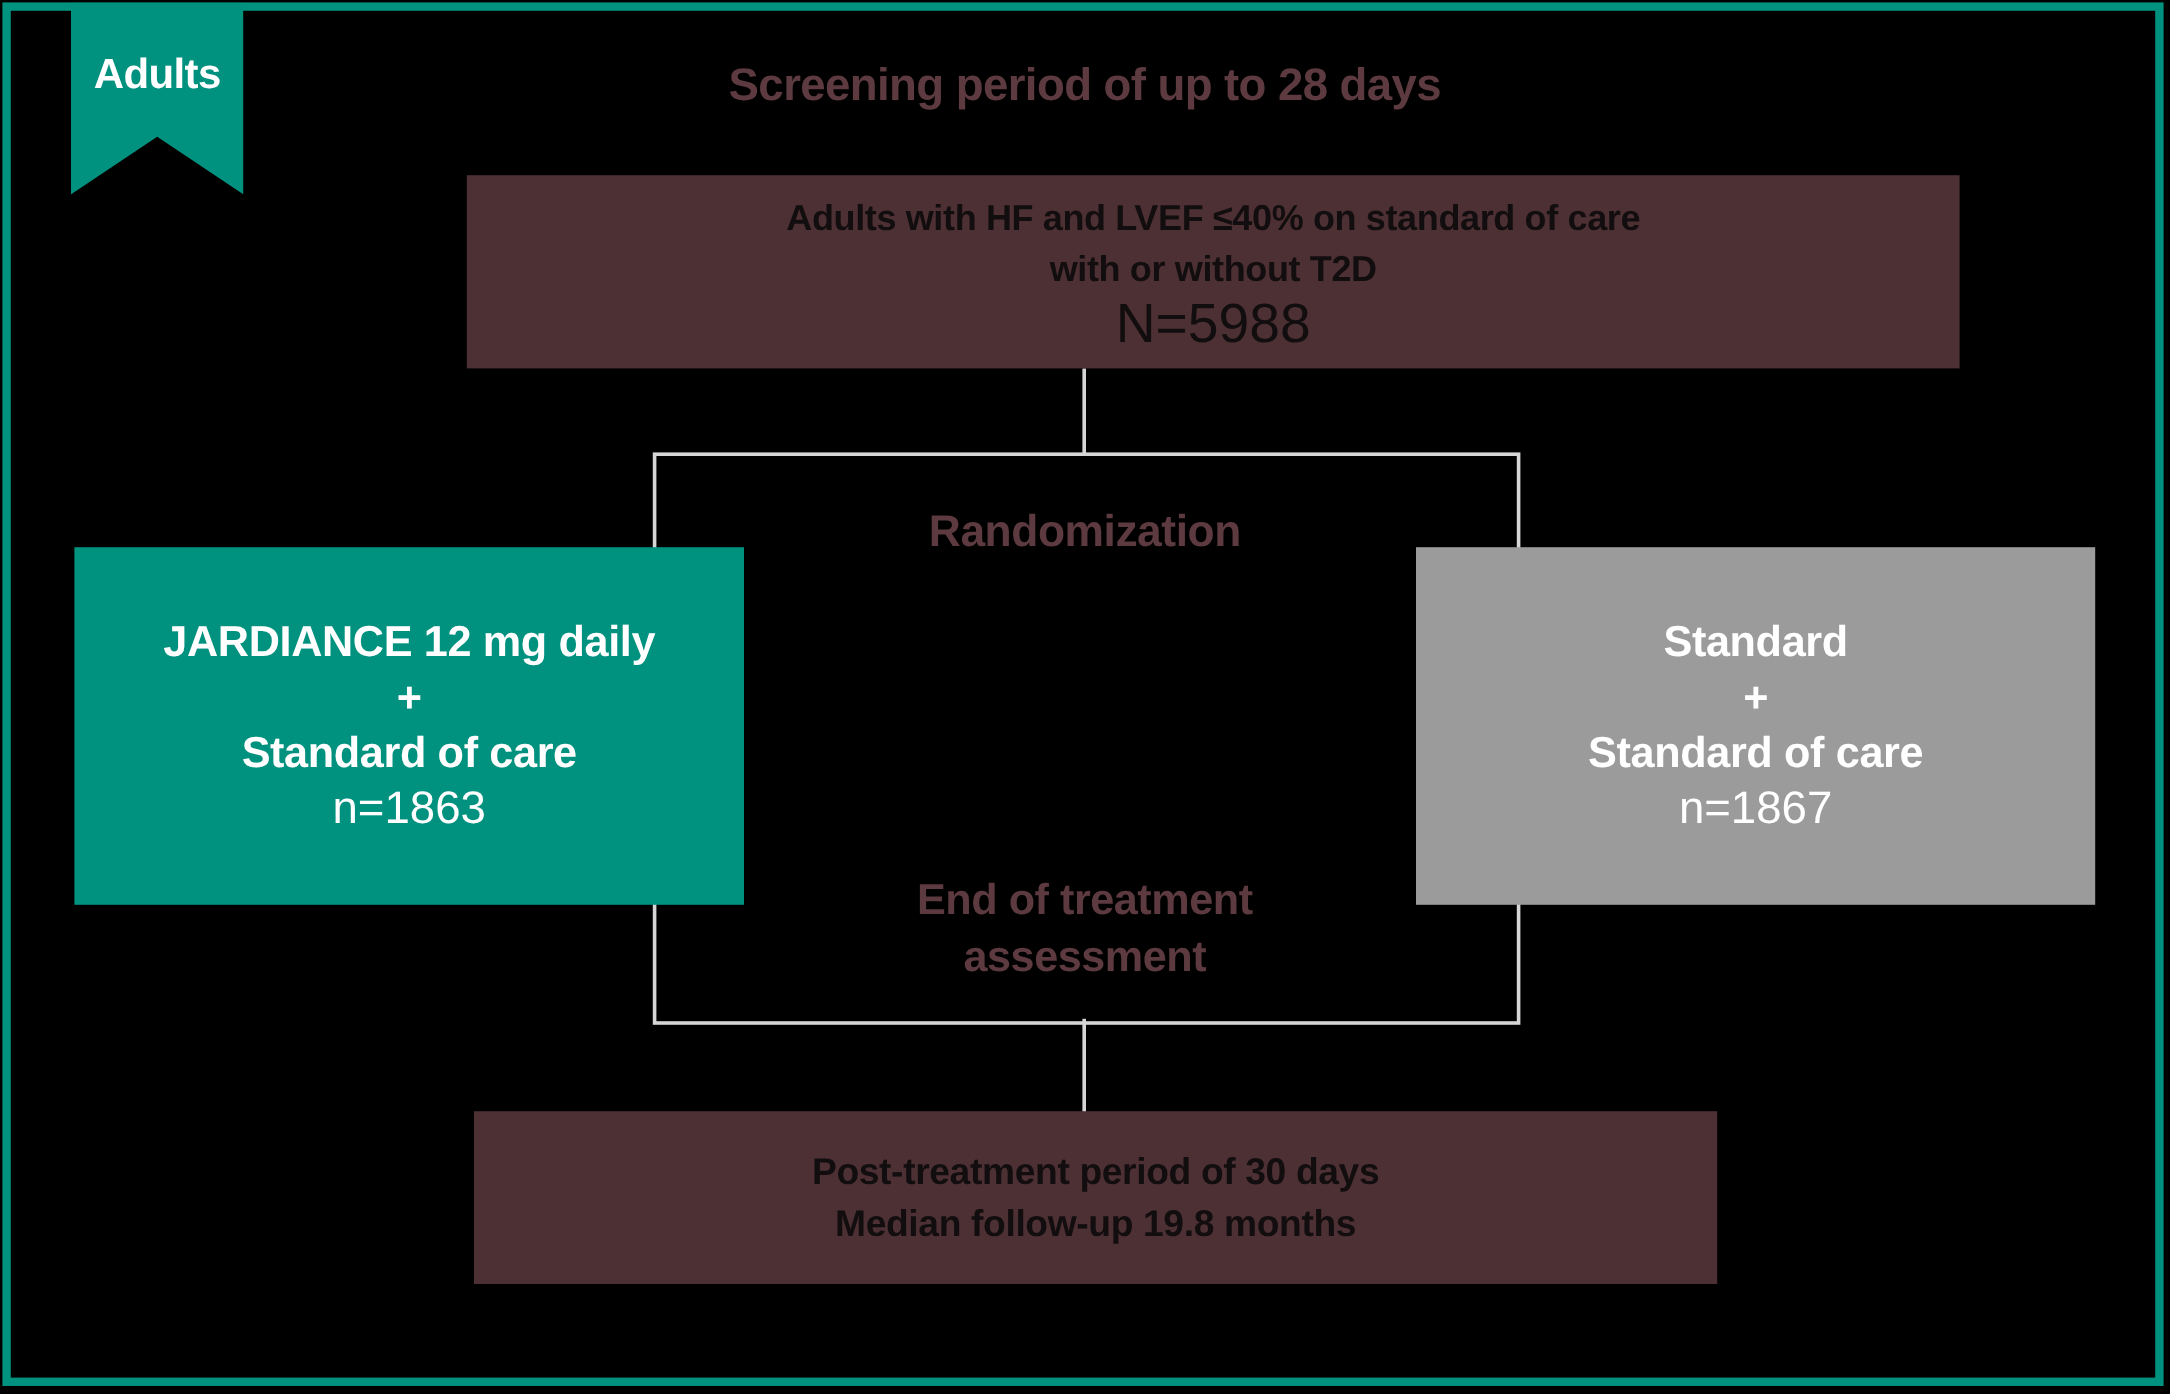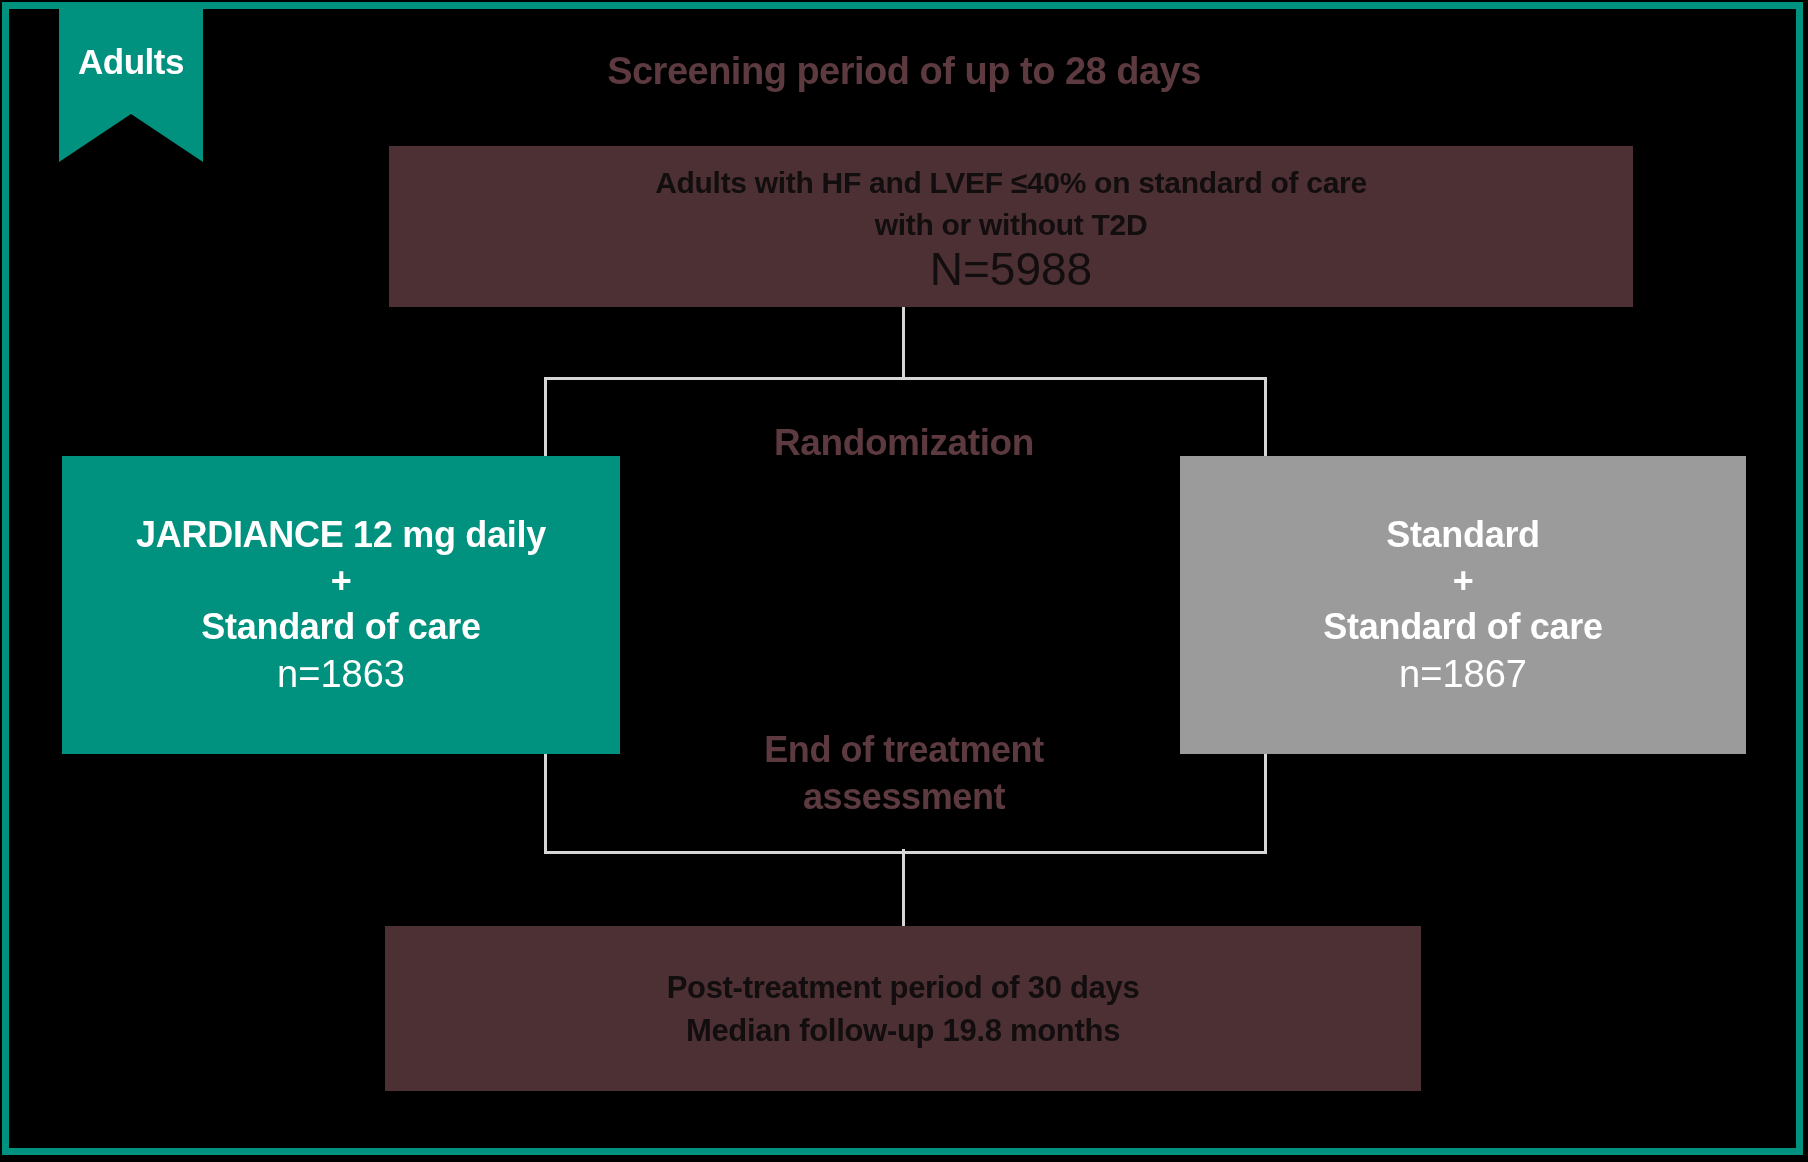--- a/index.html
+++ b/index.html
@@ -96,22 +96,22 @@
     font-weight: bold;
     line-height: 46px;
     letter-spacing: -0.3px;
   }
   .arm-box .n-line {
     font-size: 38px;
     font-weight: normal;
     line-height: 48px;
   }
   .box-post {
-    left: 385px; top: 926px;
-    width: 1036px; height: 165px;
+    left: 395px; top: 926px;
+    width: 1036px; height: 144px;
     background: var(--maroon_box);
     color: var(--text_black);
   }
   .box-post .b-line {
     font-size: 31px;
     font-weight: bold;
     line-height: 43px;
     letter-spacing: -0.3px;
   }
   

